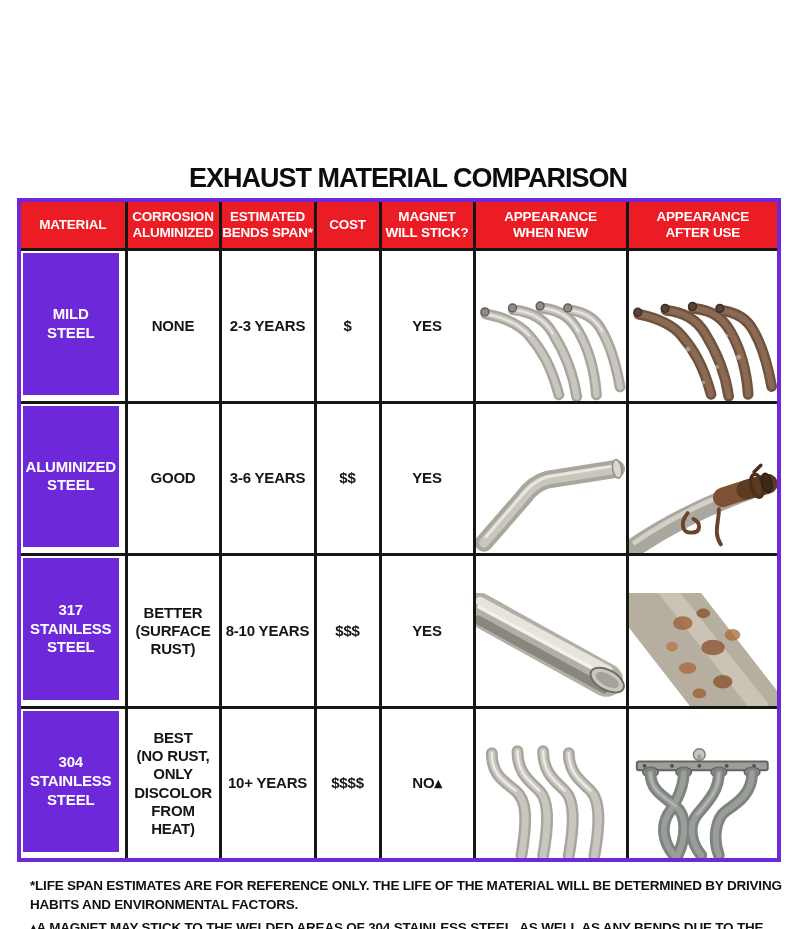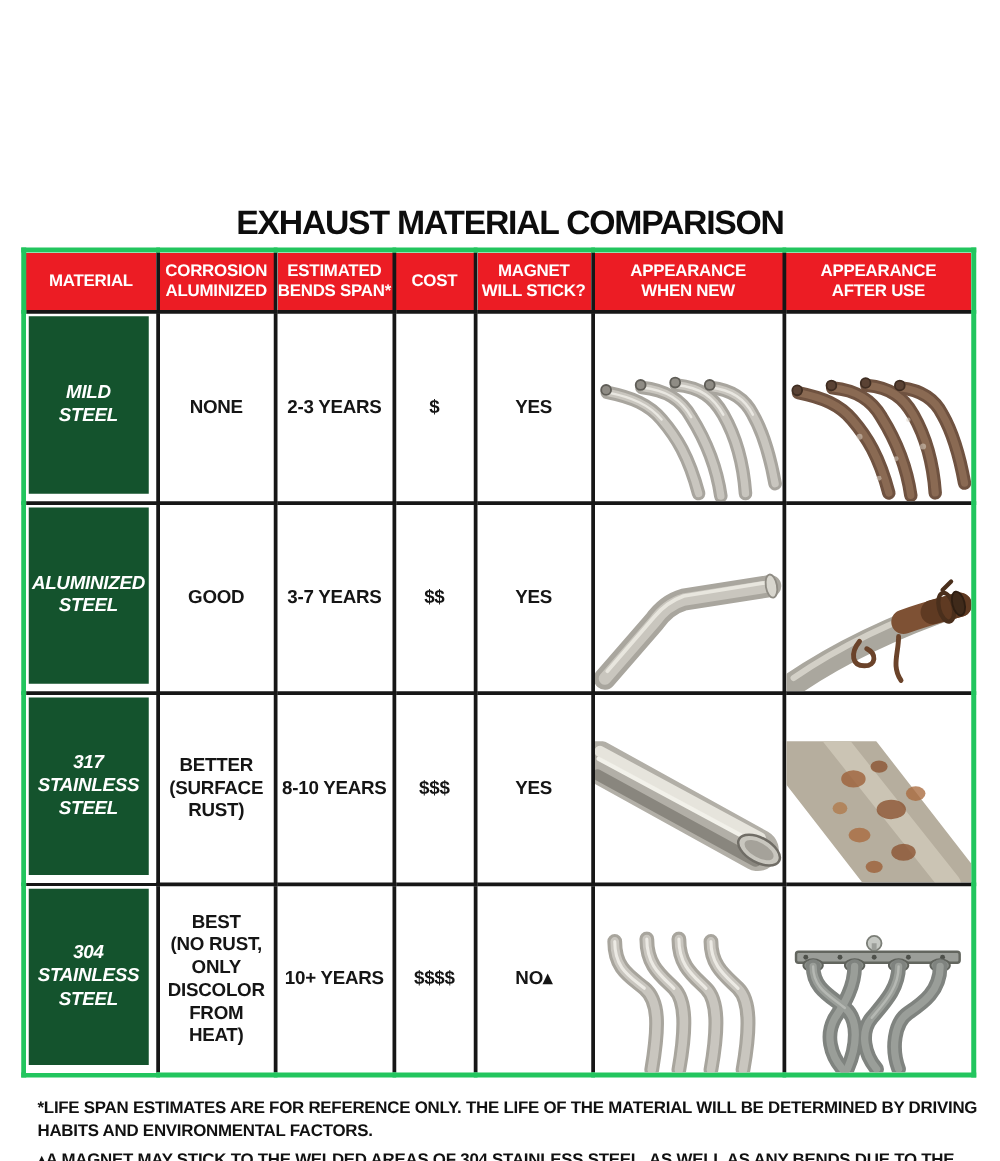--- a/index.html
+++ b/index.html
@@ -1,31 +1,31 @@
 <!DOCTYPE html>
 <html><head>
 <meta charset="utf-8">
 <style>
   html,body{margin:0;padding:0;background:#ffffff;}
   body{width:800px;height:929px;font-family:"Liberation Sans",sans-serif;color:#111;}
   .page{position:relative;width:800px;height:929px;overflow:hidden;background:#ffffff;}
   .title{margin:0;padding:163px 0 4px 16px;text-align:center;
          font-size:27px;font-weight:700;letter-spacing:-1px;color:#0d0d0d;}
   table.cmp{border-collapse:collapse;table-layout:fixed;width:760px;margin:0 0 0 17px;
-            border:4px solid #22c55e;}
+            border:4px solid #6d28d9;}
   .cmp th,.cmp td{border:3px solid #161616;text-align:center;vertical-align:middle;
                   padding:0;overflow:hidden;}
   .cmp thead th{background:#ec1c24;color:#ffffff;font-size:13.5px;font-weight:700;
                 height:46px;white-space:pre-line;line-height:1.18;letter-spacing:-0.2px;}
   .cmp tbody td{height:113px;background:#ffffff;font-weight:700;font-size:15px;
                 white-space:pre-line;line-height:1.22;color:#151515;letter-spacing:-0.2px;}
   td.material-cell{position:relative;background:#ffffff;}
-  .material-fill{position:absolute;top:2px;left:2px;right:6px;bottom:6px;background:#14532d;
+  .material-fill{position:absolute;top:2px;left:2px;right:6px;bottom:6px;background:#6d28d9;
                  color:#ffffff;display:flex;align-items:center;justify-content:center;
-                 white-space:pre-line;font-weight:700;font-size:15px;line-height:1.25;font-style:italic;}
+                 white-space:pre-line;font-weight:700;font-size:15px;line-height:1.25;}
   td.cost-cell{color:#16a03a;font-size:20px;letter-spacing:0.5px;}
   td.photo-cell{padding:0;}
   .photo-wrap{display:block;width:100%;height:113px;background:#ffffff;}
   .photo-wrap svg{display:block;width:100%;height:100%;}
   .notes{margin:15px 0 0 30px;}
   .note{margin:0 4px 4px 0;font-size:13.5px;font-weight:700;letter-spacing:-0.2px;
         color:#111;line-height:1.4;}
 </style>
 </head>
 <body>
@@ -137,21 +137,21 @@
           </span>
         </td>
       </tr>
 
       <tr>
         <td class="material-cell">
           <div class="material-fill">ALUMINIZED
 STEEL</div>
         </td>
         <td>GOOD</td>
-        <td>3-7 YEARS</td>
+        <td>3-6 YEARS</td>
         <td class="cost-cell">$$</td>
         <td>YES</td>
         <td class="photo-cell">
           <span class="photo-wrap">
             <svg viewBox="0 0 152 114">
               <g fill="none" stroke-linecap="round">
                 <path d="M8,104 L48,58 Q58,44 72,40 L142,29" stroke="#a9a69e" stroke-width="18"></path>
                 <path d="M8,104 L48,58 Q58,44 72,40 L142,29" stroke="#c9c6be" stroke-width="10"></path>
                 <path d="M10,98 L48,54 Q58,42 72,37 L140,26" stroke="#e8e6de" stroke-width="3"></path>
               </g>

